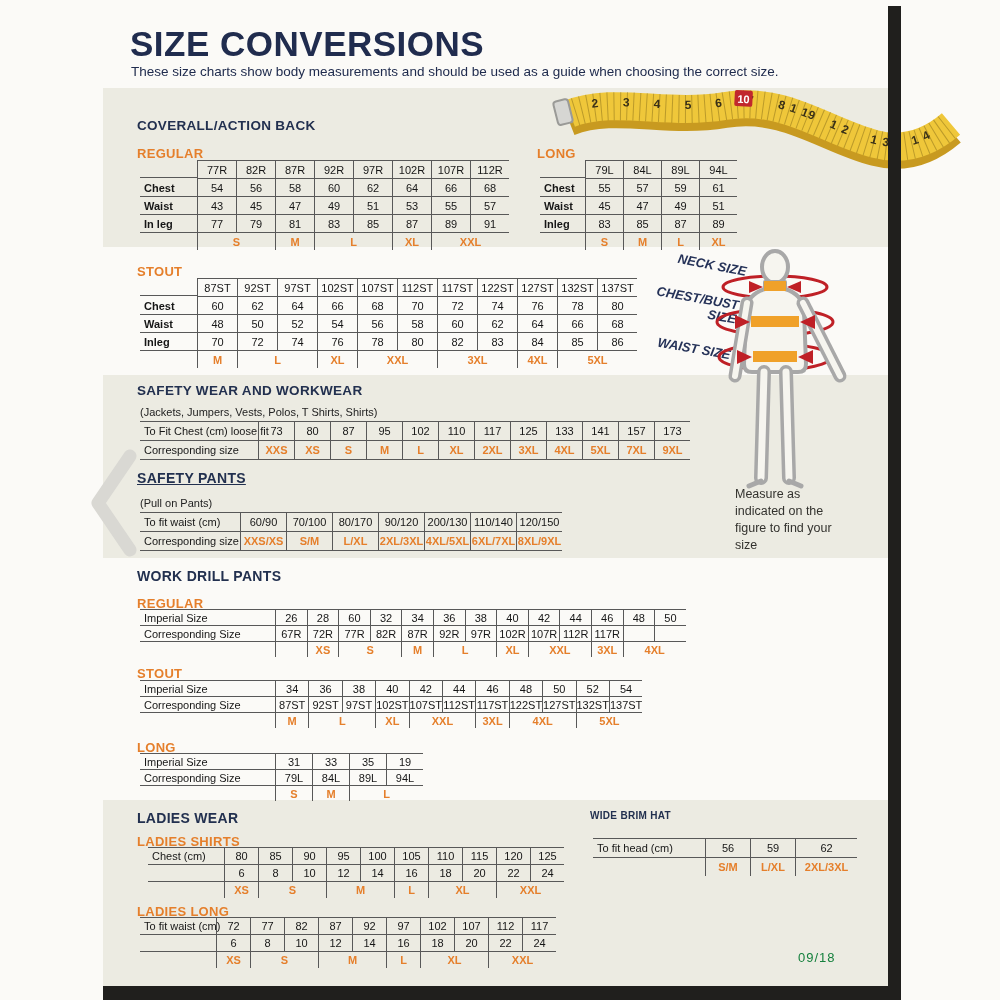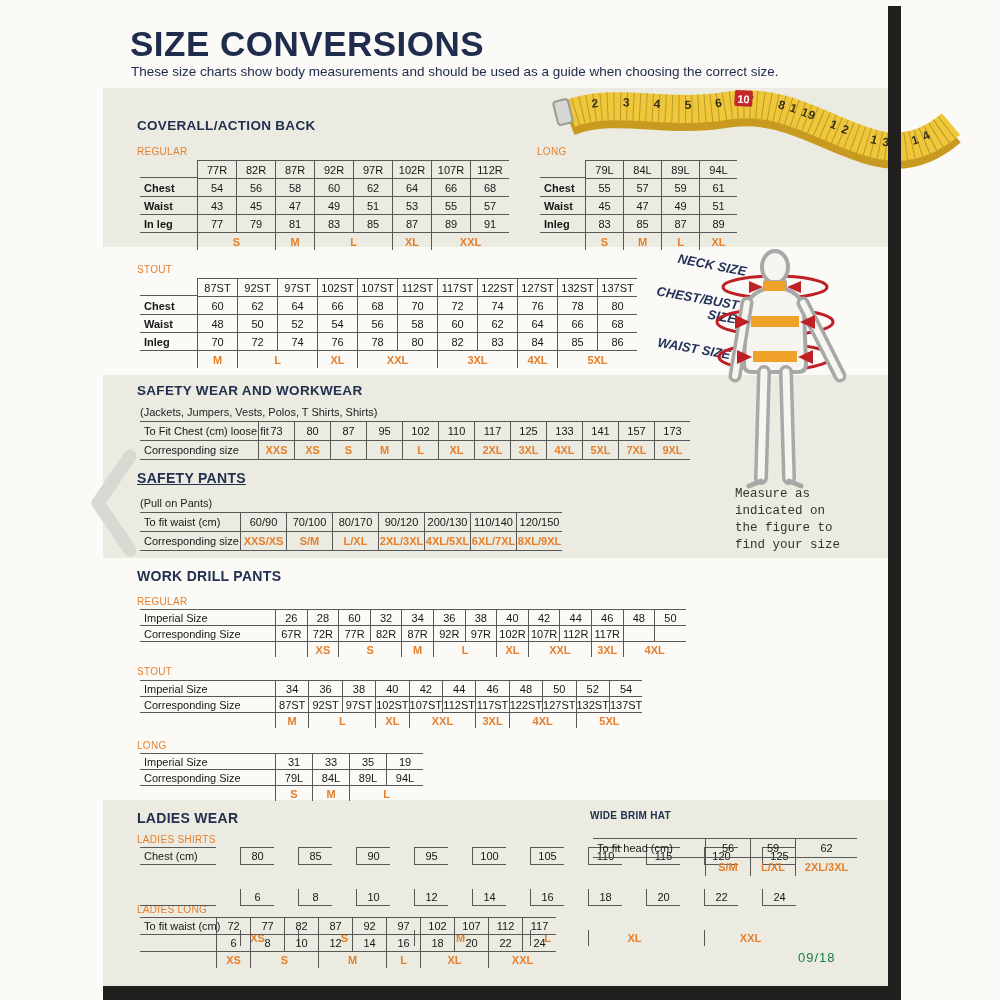--- a/index.html
+++ b/index.html
@@ -7,21 +7,21 @@
     width:1000px;height:1000px;position:relative;overflow:hidden;
     background:#fbfaf7;
     font-family:"Liberation Sans", sans-serif;
     color:#1c1c1c;
   }
   .band{position:absolute;left:103px;width:785px;background:#ecebe2;}
   .edge{position:absolute;background:#201f1d;}
   .page-title{position:absolute;font-weight:bold;font-size:35px;color:#202c4e;letter-spacing:.5px;}
   .subtitle{position:absolute;font-size:13.5px;color:#202c4e;}
   .sec{position:absolute;font-weight:bold;color:#22304f;font-size:13.5px;letter-spacing:.3px;}
-  .olbl{position:absolute;font-weight:normal;color:#e57f2b;font-size:10px;letter-spacing:.3px;}
+  .olbl{position:absolute;font-weight:bold;color:#e57f2b;font-size:13px;letter-spacing:.3px;}
   .note{position:absolute;font-size:11px;color:#222;}
   .footer{position:absolute;font-size:13px;color:#15803d;letter-spacing:1px;}
   
   .tbl{position:absolute;display:grid;font-size:11px;color:#161616;z-index:2;}
   .tbl .c{height:var(--rowh,17px);display:flex;align-items:center;justify-content:center;white-space:nowrap;}
   .tbl .lab{justify-content:flex-start;padding-left:4px;}
   .tbl.labbold .lab{font-weight:bold;}
   .tbl .bl{border-left:1px solid #585858;}
   .tbl .bb{border-bottom:1px solid #585858;}
   .tbl .bt{border-top:1px solid #585858;}
@@ -340,21 +340,21 @@
     <div class="c bl bb">89L</div>
     <div class="c bl bb">94L</div>
     <div class="c lab"></div>
     <div class="c bl org" style="grid-column: span 1;">S</div>
     <div class="c bl org" style="grid-column: span 1;">M</div>
     <div class="c bl org" style="grid-column: span 2;">L</div>
   </div>
 
 <div class="sec" style="left:137px;top:810px;font-size:14px;">LADIES WEAR</div>
 <div class="olbl" style="left:137px;top:834px;">LADIES SHIRTS</div>
-<div class="tbl" style="left: 140px; top: 847px; --labw: 76px; --colw: 34px; --rowh: 16px; grid-template-columns: 76px repeat(10, 34px); gap: 24px;">
+<div class="tbl" style="left: 148px; top: 847px; --labw: 76px; --colw: 34px; --rowh: 16px; grid-template-columns: 76px repeat(10, 34px);">
     <div class="c lab bb bt">Chest (cm)</div>
     <div class="c bl bb bt">80</div>
     <div class="c bl bb bt">85</div>
     <div class="c bl bb bt">90</div>
     <div class="c bl bb bt">95</div>
     <div class="c bl bb bt">100</div>
     <div class="c bl bb bt">105</div>
     <div class="c bl bb bt">110</div>
     <div class="c bl bb bt">115</div>
     <div class="c bl bb bt">120</div>
@@ -459,18 +459,18 @@
       <polygon points="108,117 123,110 123,124"></polygon>
   </g>
 </svg>
 
 <div class="figlbl" style="left:652px;top:256px;width:95px;transform:rotate(11deg);">NECK SIZE</div>
 <div class="figlbl" style="left:638px;top:290px;width:100px;transform:rotate(10deg);">
   <div>CHEST/BUST</div>
   <div>SIZE</div>
 </div>
 <div class="figlbl" style="left:636px;top:340px;width:95px;transform:rotate(10deg);">WAIST SIZE</div>
-<div class="caption" style="left:735px;top:486px;width:106px;font-family:Liberation Mono, monospace;">Measure as indicated on the figure to find your size</div>
+<div class="caption" style="left:735px;top:486px;width:106px;">Measure as indicated on the figure to find your size</div>
 
 <div class="footer" style="left:798px;top:950px;">09/18</div>
 
 <div class="edge" style="left:888px;top:6px;width:13px;height:982px;z-index:4;"></div>
 <div class="edge" style="left:103px;top:986px;width:798px;height:14px;z-index:4;"></div>
 
 </body></html>

